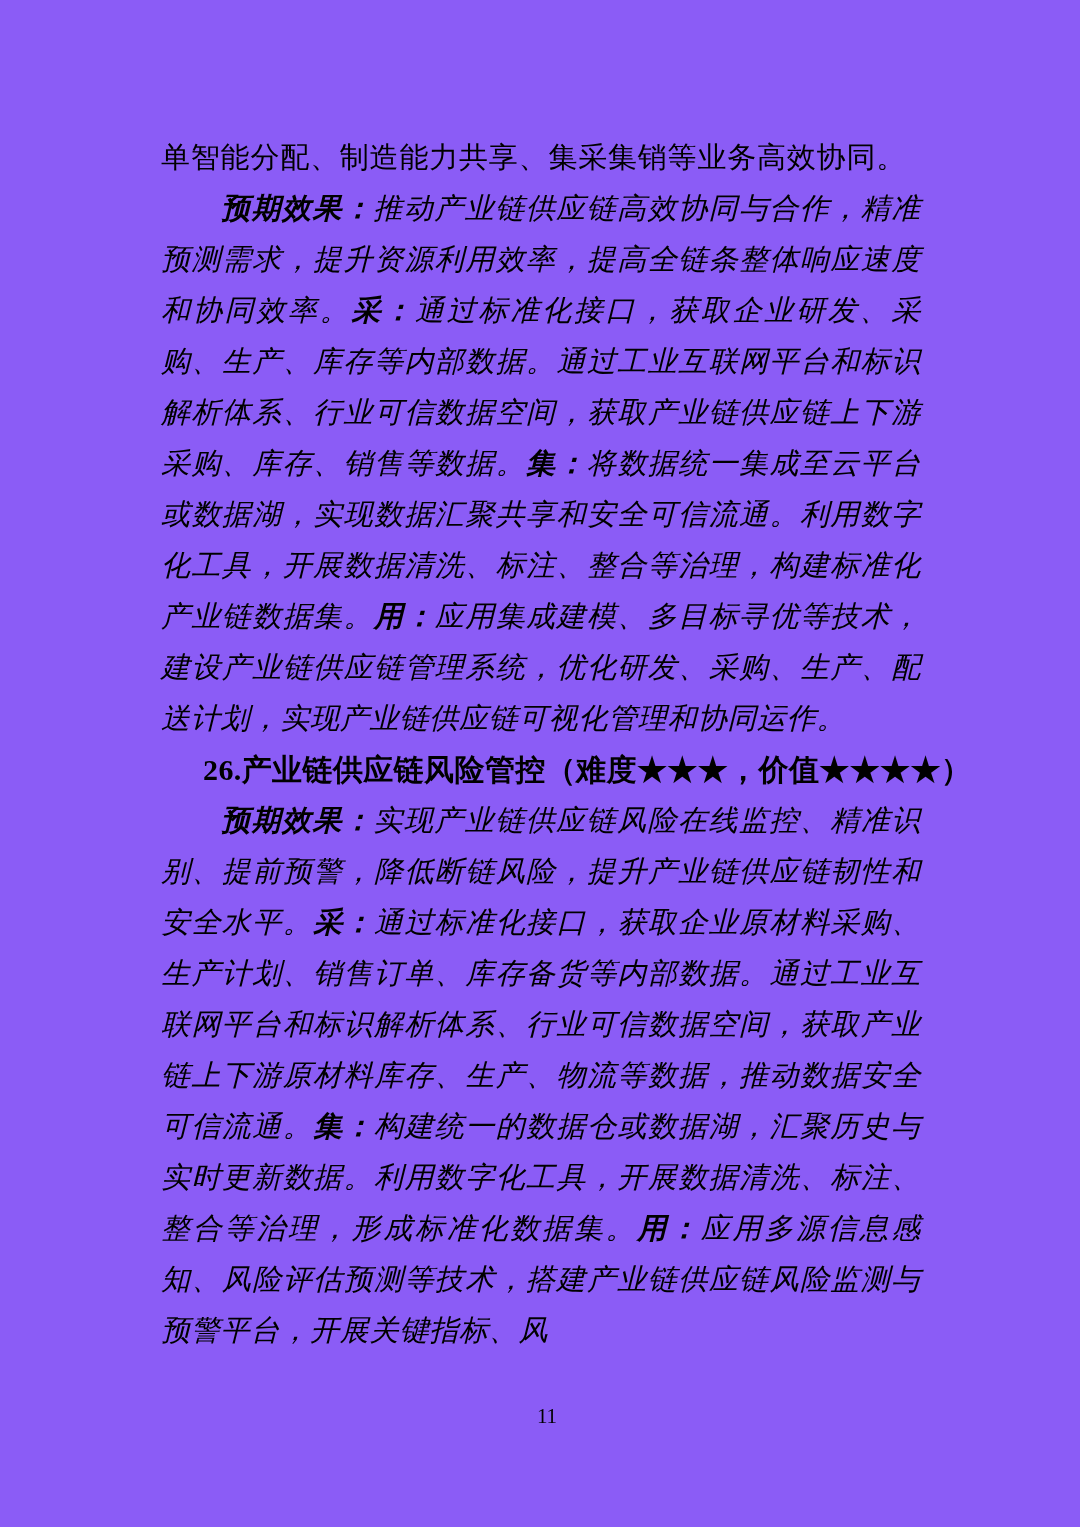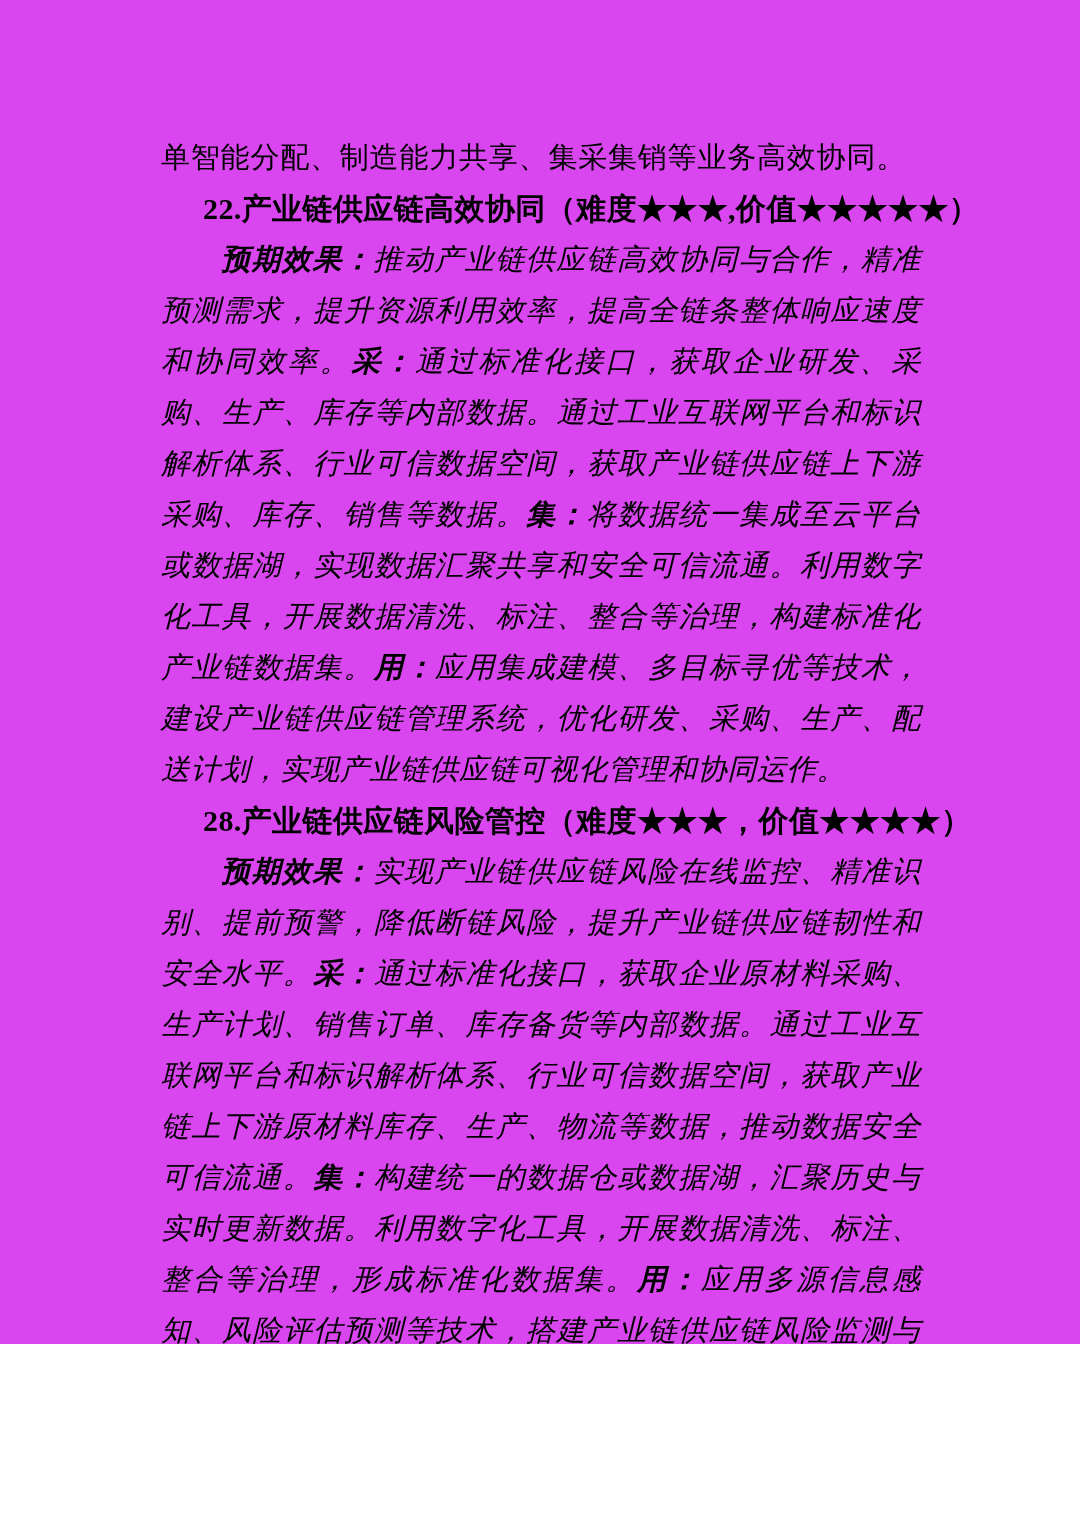--- a/index.html
+++ b/index.html
@@ -3,22 +3,22 @@
 <meta charset="utf-8">
 <style>
   html, body {
     margin: 0;
     padding: 0;
     background: #ffffff;
   }
   .page {
     position: relative;
     width: 1080px;
-    height: 1344px;
-    background: #d946ef;
+    height: 1527px;
+    background: #8b5cf6;
     overflow: hidden;
     color: #000000;
     font-family: "Liberation Serif", "DejaVu Serif", serif;
   }
   .doc-body {
     position: absolute;
     top: 132px;
     left: 161px;
     width: 760px;
     text-align: justify;
@@ -60,21 +60,20 @@
     font-family: "Liberation Serif", "DejaVu Serif", serif;
     color: #000000;
   }
 </style>
 </head>
 <body>
 
 <div class="page">
   <main class="doc-body" id="doc-body">
       <p class="block body-continuation"><span class="run">单智能分配、制造能力共享、集采集销等业务高效协同。</span></p>
-      <p class="block heading"><span class="run bold">22.产业链供应链高效协同（难度★★★,价值★★★★★）</span></p>
       <p class="block paragraph"><span class="run bold">预期效果：</span><span class="run">推动产业链供应链高效协同与合作，精准预测需求，提升资源利用效率，提高全链条整体响应速度和协同效率。</span><span class="run bold">采：</span><span class="run">通过标准化接口，获取企业研发、采购、生产、库存等内部数据。通过工业互联网平台和标识解析体系、行业可信数据空间，获取产业链供应链上下游采购、库存、销售等数据。</span><span class="run bold">集：</span><span class="run">将数据统一集成至云平台或数据湖，实现数据汇聚共享和安全可信流通。利用数字化工具，开展数据清洗、标注、整合等治理，构建标准化产业链数据集。</span><span class="run bold">用：</span><span class="run">应用集成建模、多目标寻优等技术，建设产业链供应链管理系统，优化研发、采购、生产、配送计划，实现产业链供应链可视化管理和协同运作。</span></p>
-      <p class="block heading"><span class="run bold">28.产业链供应链风险管控（难度★★★，价值★★★★）</span></p>
+      <p class="block heading"><span class="run bold">26.产业链供应链风险管控（难度★★★，价值★★★★）</span></p>
       <p class="block paragraph"><span class="run bold">预期效果：</span><span class="run">实现产业链供应链风险在线监控、精准识别、提前预警，降低断链风险，提升产业链供应链韧性和安全水平。</span><span class="run bold">采：</span><span class="run">通过标准化接口，获取企业原材料采购、生产计划、销售订单、库存备货等内部数据。通过工业互联网平台和标识解析体系、行业可信数据空间，获取产业链上下游原材料库存、生产、物流等数据，推动数据安全可信流通。</span><span class="run bold">集：</span><span class="run">构建统一的数据仓或数据湖，汇聚历史与实时更新数据。利用数字化工具，开展数据清洗、标注、整合等治理，形成标准化数据集。</span><span class="run bold">用：</span><span class="run">应用多源信息感知、风险评估预测等技术，搭建产业链供应链风险监测与预警平台，开展关键指标、风</span></p>
     </main>
   <footer class="page-footer">
     <span class="page-number">11</span>
   </footer>
 </div>
 
 </body></html>

